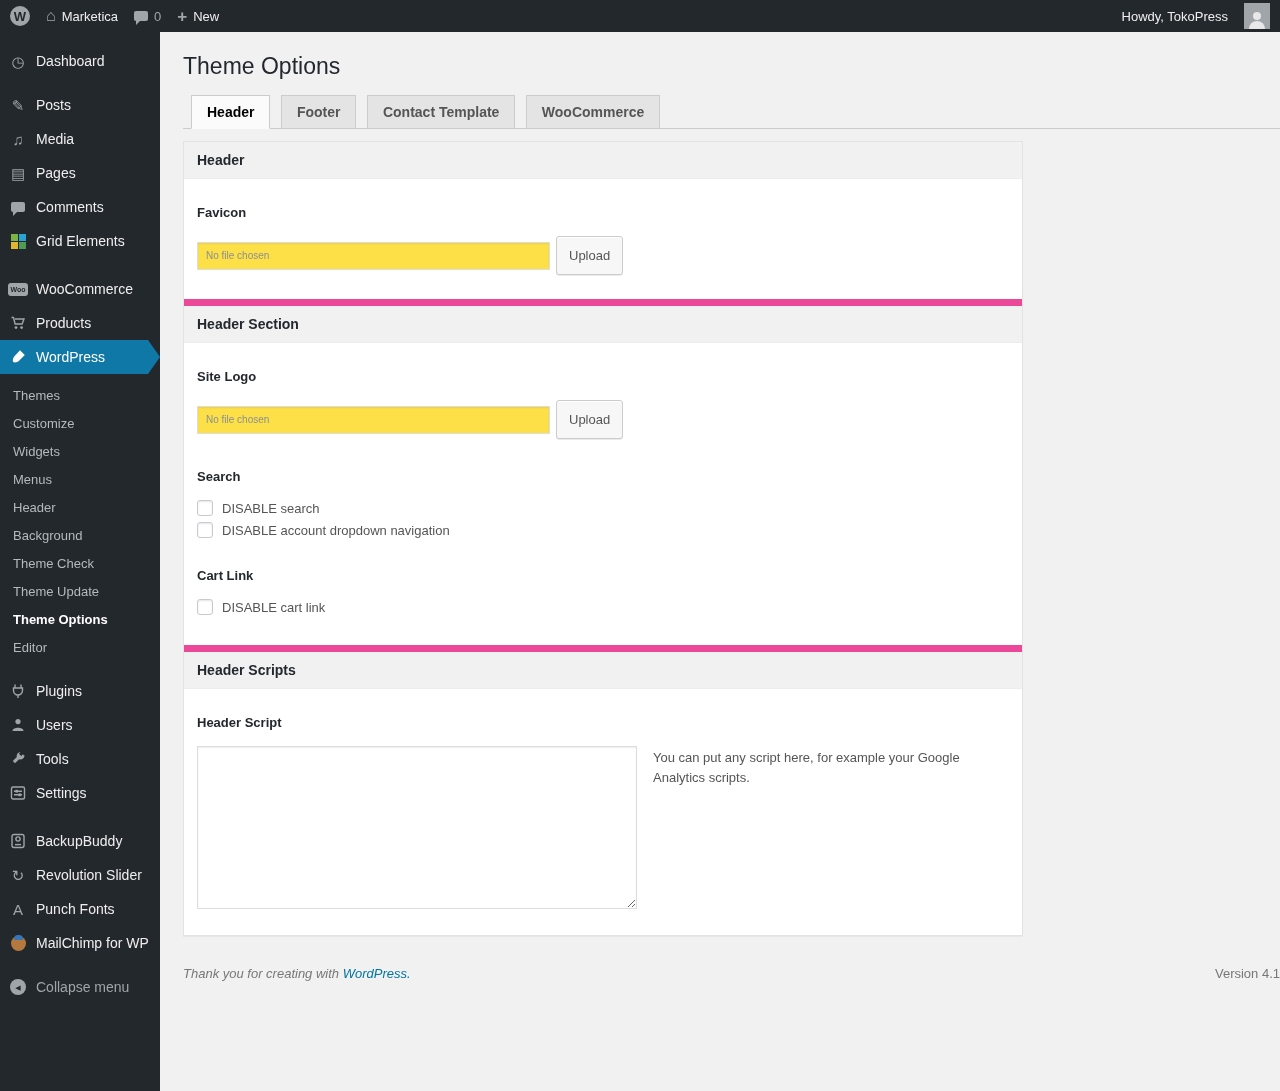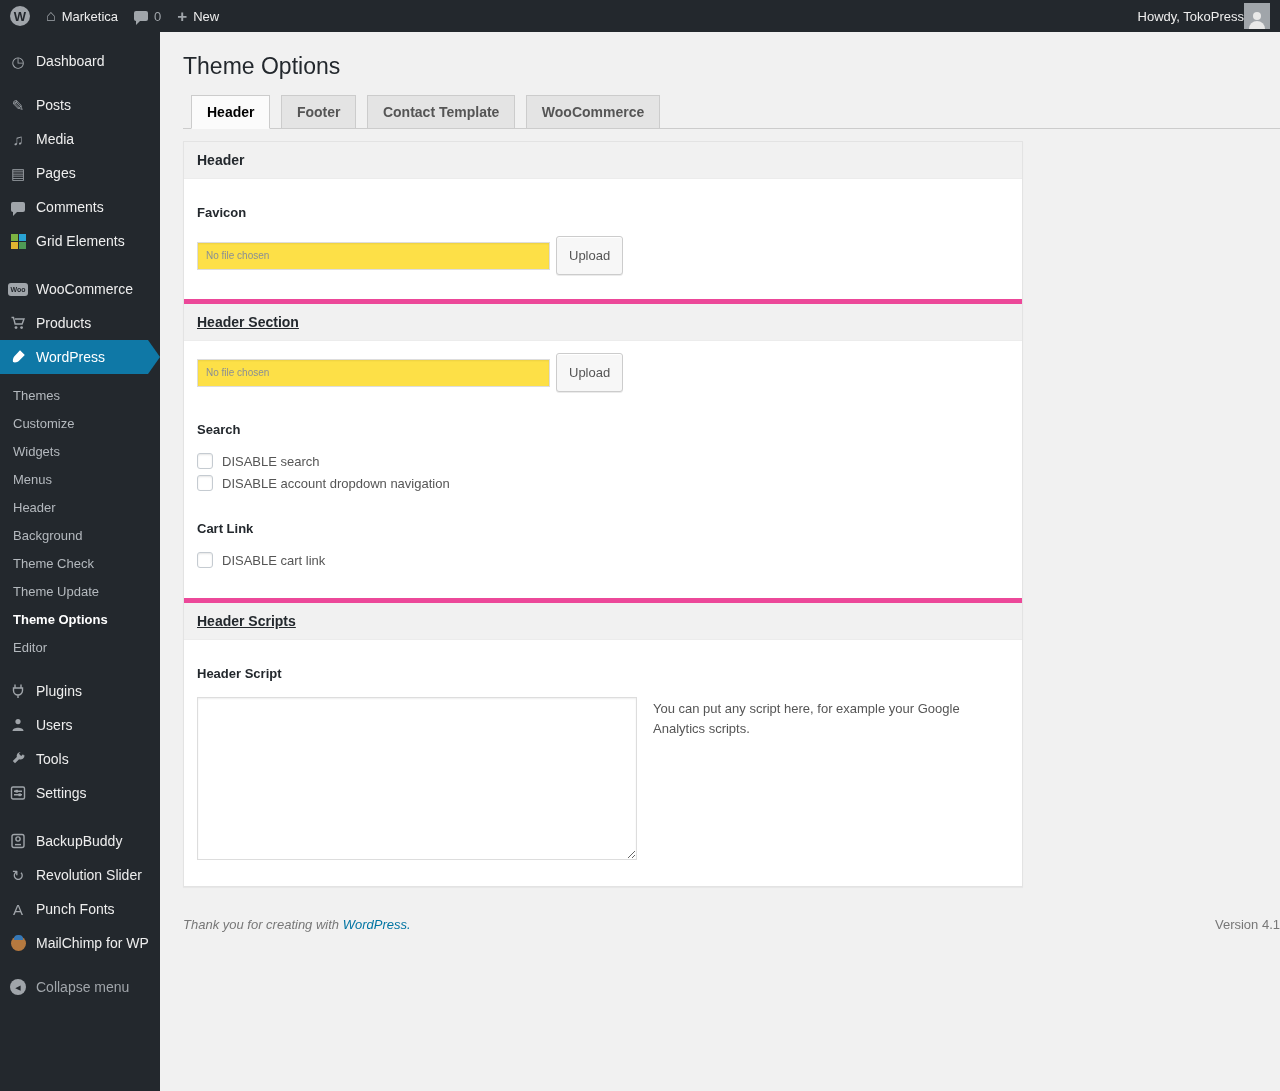--- a/index.html
+++ b/index.html
@@ -2,21 +2,21 @@
 <html><head>
 <meta charset="utf-8">
 <style>
   * { margin:0; padding:0; box-sizing:border-box; }
   html,body { width:1280px; height:1091px; overflow:hidden; }
   body { font-family:"Liberation Sans", sans-serif; background:#f1f1f1; }
 
   
   .admin-bar { height:32px; background:#23282d; display:flex; align-items:center; padding:0 10px; color:#eee; font-size:13px; }
   .ab-left { display:flex; align-items:center; gap:16px; }
-  .ab-right { margin-left:auto; display:flex; align-items:center; gap:0; }
+  .ab-right { margin-left:auto; display:flex; align-items:center; gap:16px; }
   .ab-item { display:flex; align-items:center; gap:6px; cursor:pointer; }
   .wp-logo { width:20px; height:20px; border-radius:50%; background:#a0a5aa; color:#23282d; font-weight:bold; font-size:13px; display:flex; align-items:center; justify-content:center; }
   .home-ico { font-size:16px; color:#a0a5aa; line-height:1; }
   .bubble { width:14px; height:10px; background:#a0a5aa; border-radius:2px; position:relative; display:inline-block; }
   .bubble:after { content:""; position:absolute; left:2px; bottom:-4px; border:4px solid transparent; border-top-color:#a0a5aa; border-left-color:#a0a5aa; }
   .ab-count { color:#a0a5aa; }
   .plus-ico { color:#a0a5aa; font-size:17px; font-weight:bold; line-height:1; }
   .avatar { width:26px; height:26px; background:#a0a5aa; display:flex; align-items:flex-end; justify-content:center; overflow:hidden; }
   .avatar .head { width:8px; height:8px; border-radius:50%; background:#e8e8e8; position:relative; top:-9px; }
   .avatar .body { width:16px; height:8px; border-radius:8px 8px 0 0; background:#e8e8e8; position:absolute; margin-top:18px; }
@@ -51,21 +51,21 @@
 
   
   .page-title { font-size:23px; font-weight:400; color:#23282d; padding:21px 0 0 23px; }
   .nav-tab-wrapper { margin:15px 22px 0 23px; border-bottom:1px solid #ccc; padding-left:8px; }
   .nav-tab { display:inline-block; border:1px solid #ccc; border-bottom:none; background:#e4e4e4; color:#555; font-size:14px; font-weight:600; padding:8px 15px; margin:0 6px -1px 0; cursor:pointer; }
   .nav-tab.active { background:#fbfbfb; color:#000; border-bottom:1px solid #fbfbfb; }
 
   
   .panel { width:840px; margin:12px 0 0 23px; background:#fff; border:1px solid #e3e3e3; box-shadow:0 1px 1px rgba(0,0,0,.04); }
   .sec-head { background:#f1f1f1; border-bottom:1px solid #ececec; padding:10px 13px; font-size:14px; font-weight:bold; color:#23282d; }
-  .sec-head + .sec-head, .sec-body + .sec-head { border-top:5px solid #ec4899;text-decoration:underline; }
+  .sec-head + .sec-head, .sec-body + .sec-head { border-top:7px solid #ec4899; }
   .sec-body { padding:12px 13px 24px; background:#fff; }
   .field-label { font-size:13px; font-weight:bold; color:#23282d; margin:14px 0 16px; }
   .field-label.after-gap { margin-top:30px; }
   .file-row { display:flex; gap:6px; align-items:center; }
   .file-input { width:353px; height:28px; border:1px solid #ddd; box-shadow:inset 0 1px 2px rgba(0,0,0,.07); padding:0 8px; font-size:10px; color:#72777c; font-family:"Liberation Sans", sans-serif; background:#fde047; }
   .file-input::placeholder { color:#8a8f94; opacity:1; }
   .btn { height:39px; padding:0 12px; font-size:13px; font-family:"Liberation Sans", sans-serif; border-radius:3px; cursor:pointer; }
   .btn-secondary { background:#f7f7f7; border:1px solid #ccc; color:#555; box-shadow:inset 0 1px 0 #fff, 0 1px 0 rgba(0,0,0,.08); }
   .btn-primary { background:#2ea2cc; border:1px solid #0074a2; color:#fff; box-shadow:inset 0 1px 0 rgba(120,200,230,.5), 0 1px 0 rgba(0,86,132,.7); text-shadow:0 1px 1px rgba(0,0,0,.1); }
   .check-row { display:flex; align-items:center; gap:9px; margin:0 0 6px; }
@@ -270,20 +270,21 @@
       <div class="sec-body">
         <div class="field-label">Favicon</div>
         <div class="file-row">
           <input class="file-input" type="text" placeholder="No file chosen" style="">
           <button class="btn btn-secondary">Upload</button>
         </div>
       </div>
 
       <div class="sec-head">Header Section</div>
       <div class="sec-body">
+        <div class="field-label">Site Logo</div>
         <div class="file-row">
           <input class="file-input" type="text" placeholder="No file chosen" style="">
           <button class="btn btn-secondary">Upload</button>
         </div>
 
         <div class="field-label after-gap">Search</div>
         <div class="check-row">
           <input type="checkbox" style="">
           <span class="check-label">DISABLE search</span>
         </div>

